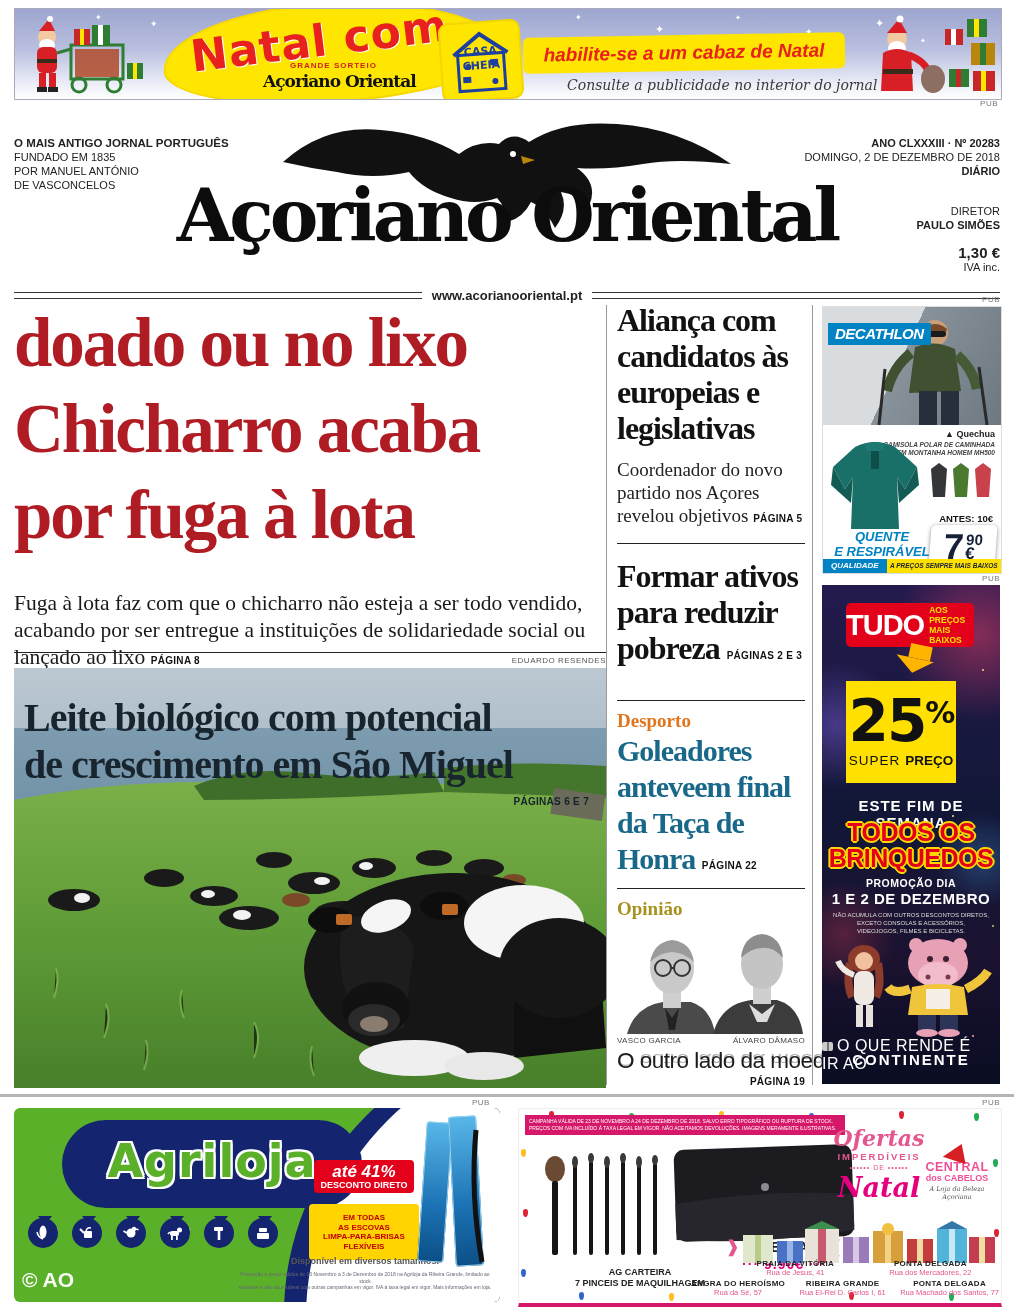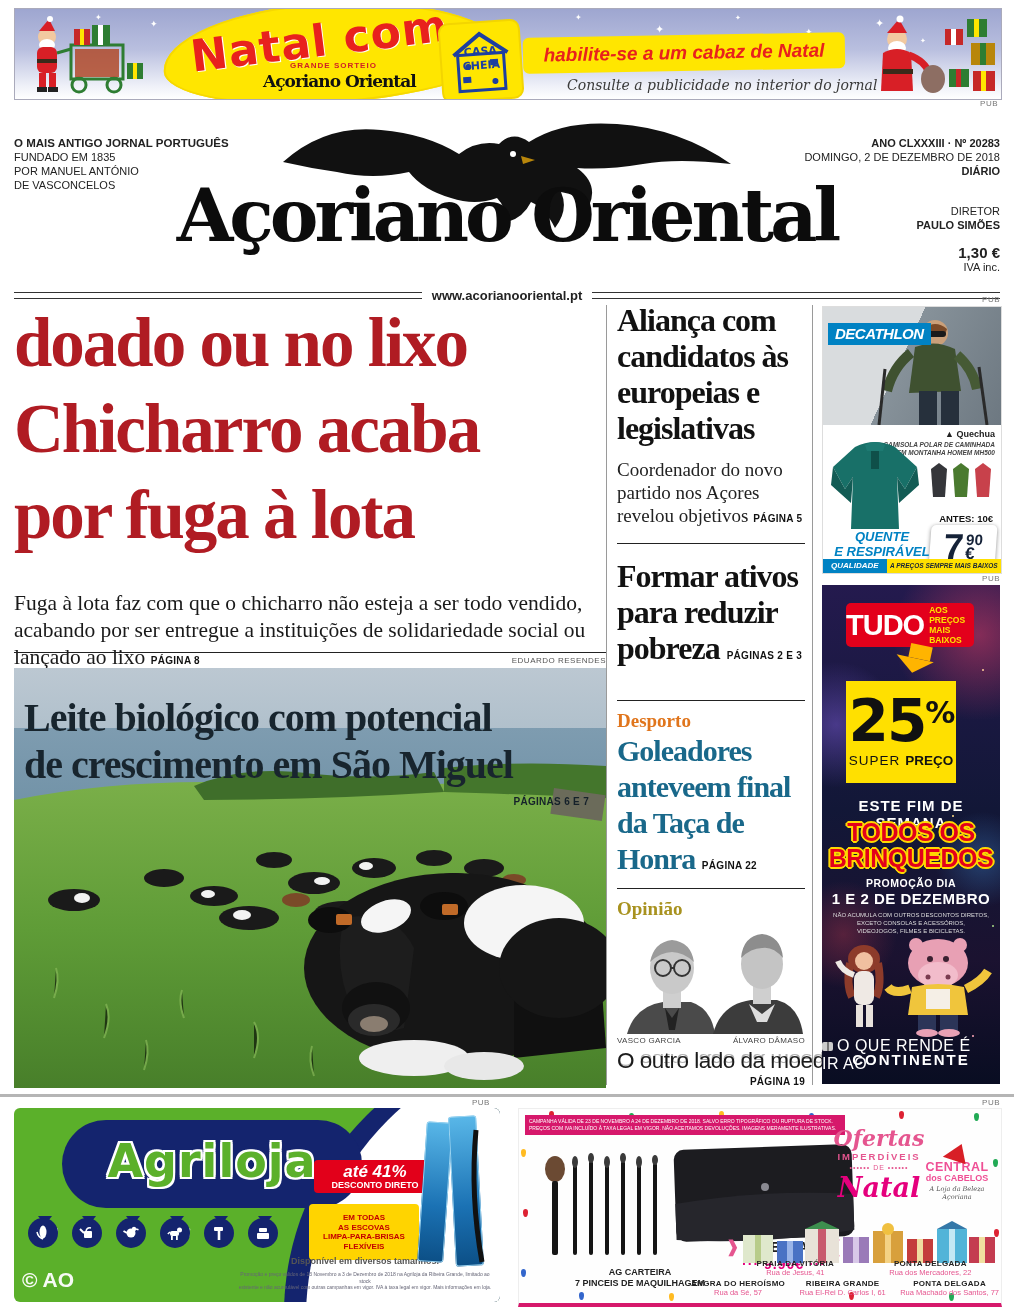--- a/index.html
+++ b/index.html
@@ -113,21 +113,21 @@
   .agri{left:14px;top:1108px;width:486px;height:194px;background:#5bb02a;border-radius:6px;overflow:hidden;}
   .agri-white{position:absolute;left:292px;top:-70px;width:560px;height:560px;background:#fff;border-radius:50%;}
   .agri-navy-arc{position:absolute;left:270px;top:-74px;width:560px;height:560px;background:#14246e;border-radius:50%;}
   .agri-pill{position:absolute;left:48px;top:12px;width:300px;height:88px;background:#14246e;border-radius:46px;}
   .agri-logo{position:absolute;left:0;top:14px;width:100%;text-align:center;font-size:46px;font-weight:bold;color:#5bb02a;letter-spacing:1px;font-family:"DejaVu Sans",sans-serif;
     text-shadow:-2px 0 #fff,2px 0 #fff,0 -2px #fff,0 2px #fff,-2px -2px #fff,2px 2px #fff,2px -2px #fff,-2px 2px #fff;}
   .pin{position:absolute;width:34px;text-align:center;}
   .pin .bulb{width:30px;height:30px;background:#14246e;border-radius:50%;margin:0 auto;display:flex;align-items:center;justify-content:center;}
   .pin .tip{width:0;height:0;border-left:7px solid transparent;border-right:7px solid transparent;border-top:9px solid #14246e;margin:-2px auto 0;}
   .pin .lbl{font-size:5.5px;color:#fff;line-height:6px;margin-top:1px;}
-  .agri-red{position:absolute;left:300px;top:52px;width:96px;background:#e2001a;color:#fff;text-align:center;border-radius:4px;padding:3px 13px;}
+  .agri-red{position:absolute;left:300px;top:52px;width:96px;background:#e2001a;color:#fff;text-align:center;border-radius:4px;padding:3px 2px;}
   .agri-red .l1{font-size:17px;font-weight:bold;font-style:italic;line-height:17px;}
   .agri-red .l2{font-size:9px;font-weight:bold;line-height:10px;}
   .agri-yel{position:absolute;left:295px;top:96px;width:106px;background:#ffd400;color:#c40000;text-align:center;border-radius:4px;padding:9px 2px;font-size:8px;font-weight:bold;line-height:9.5px;}
   .agri-sizes{position:absolute;left:276px;top:148px;width:150px;text-align:center;font-size:9px;font-weight:bold;color:#555;}
   .agri-fine{position:absolute;left:222px;top:163px;width:258px;text-align:center;font-size:5px;line-height:6.5px;color:#667;}
   .wiper{position:absolute;border-radius:3px;background:linear-gradient(#59b7e8,#1b72b4 60%,#0c4f86);box-shadow:0 0 0 1px #9cd4f0 inset;}
   .ao-mark{left:22px;top:1268px;font-size:21px;color:#fff;font-weight:bold;opacity:.95;}
 
   
   .cab{left:518px;top:1108px;width:482px;height:194px;background:#fefefe;border:1px solid #eee;border-bottom:4px solid #d6186b;overflow:hidden;}

